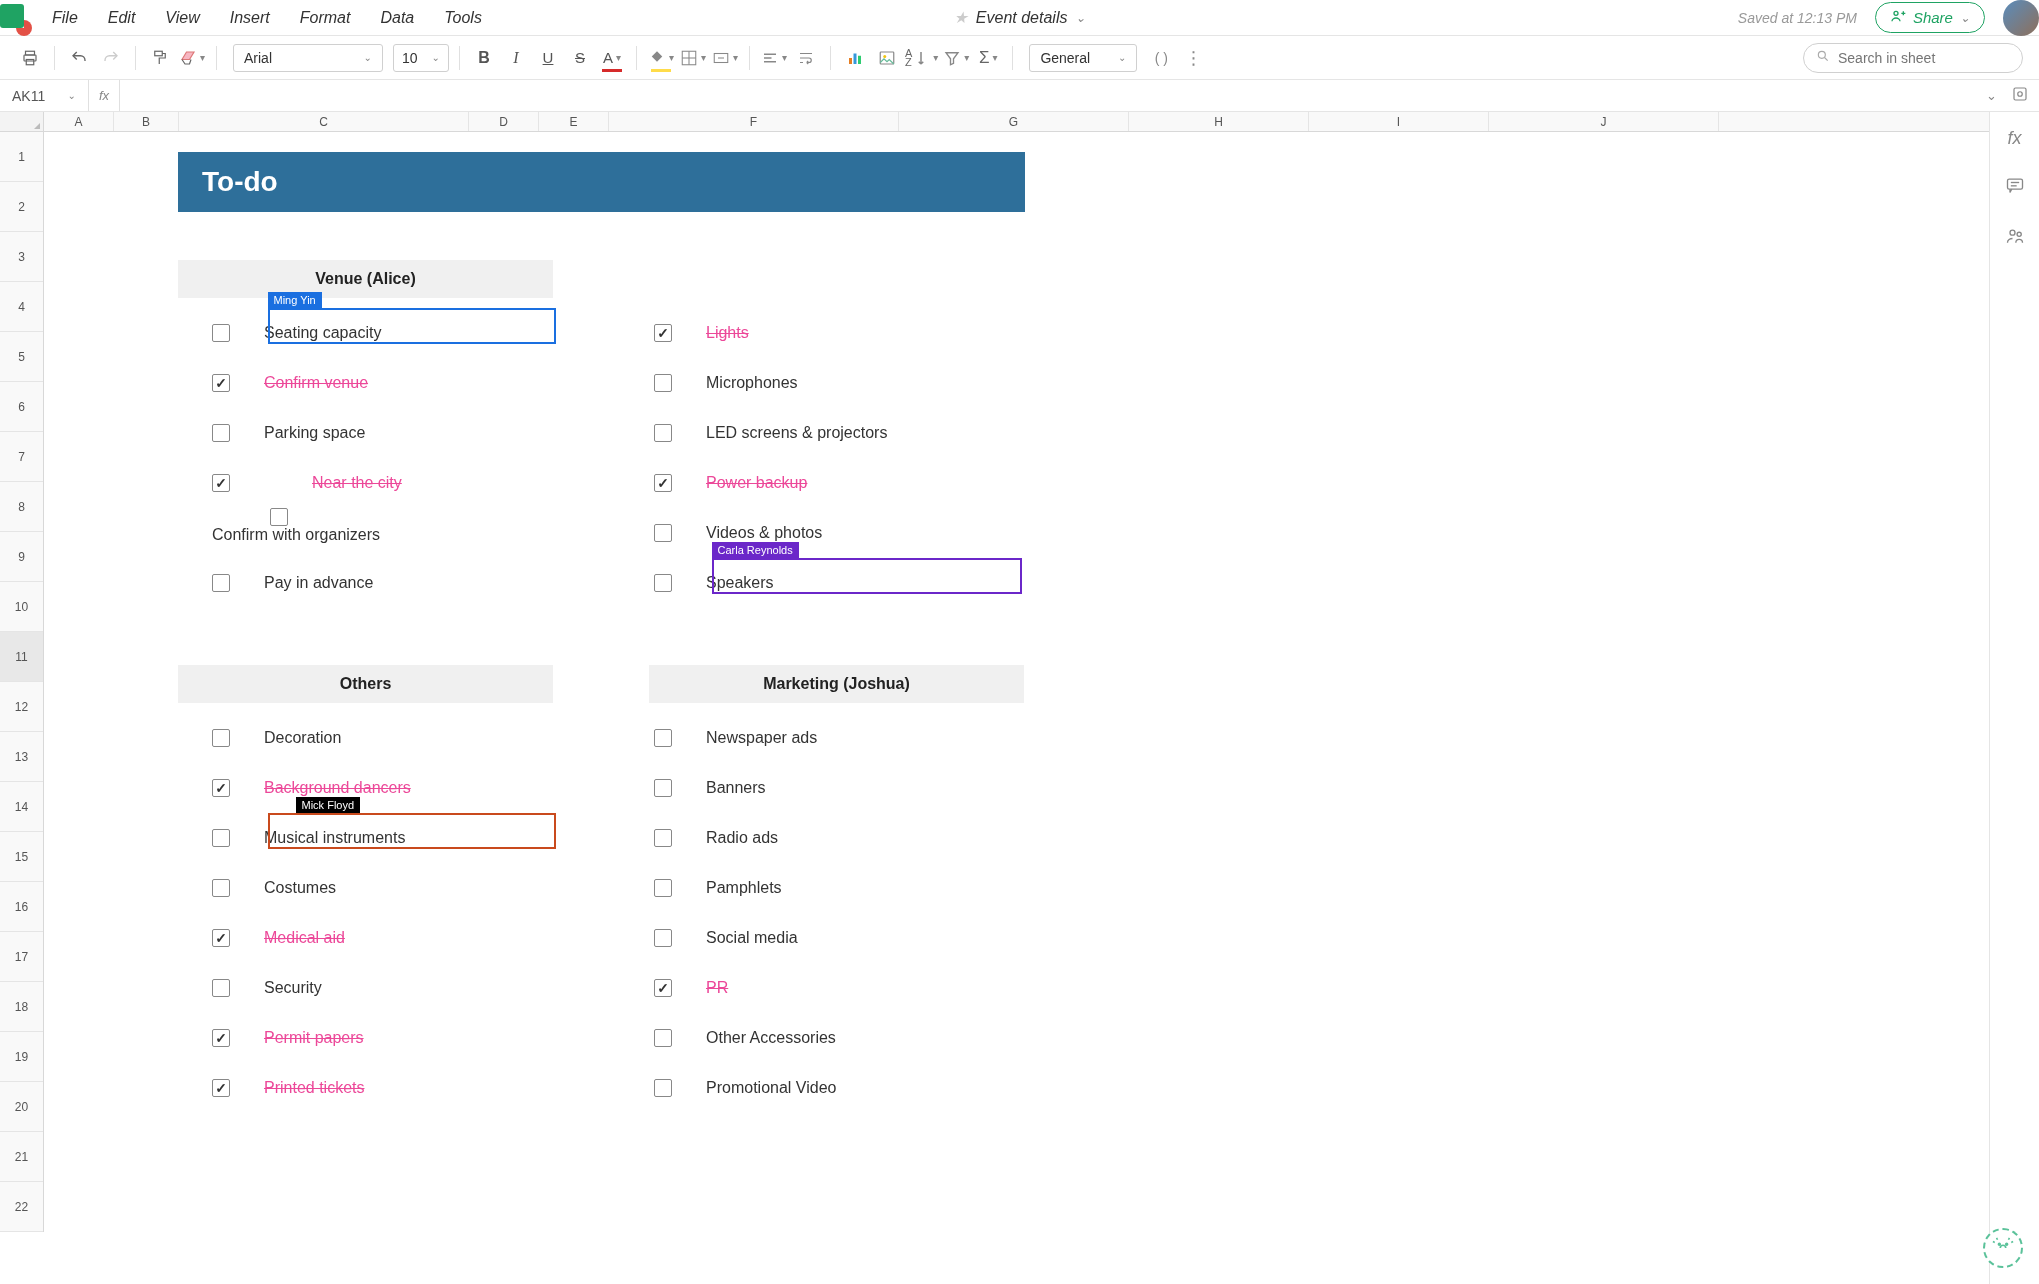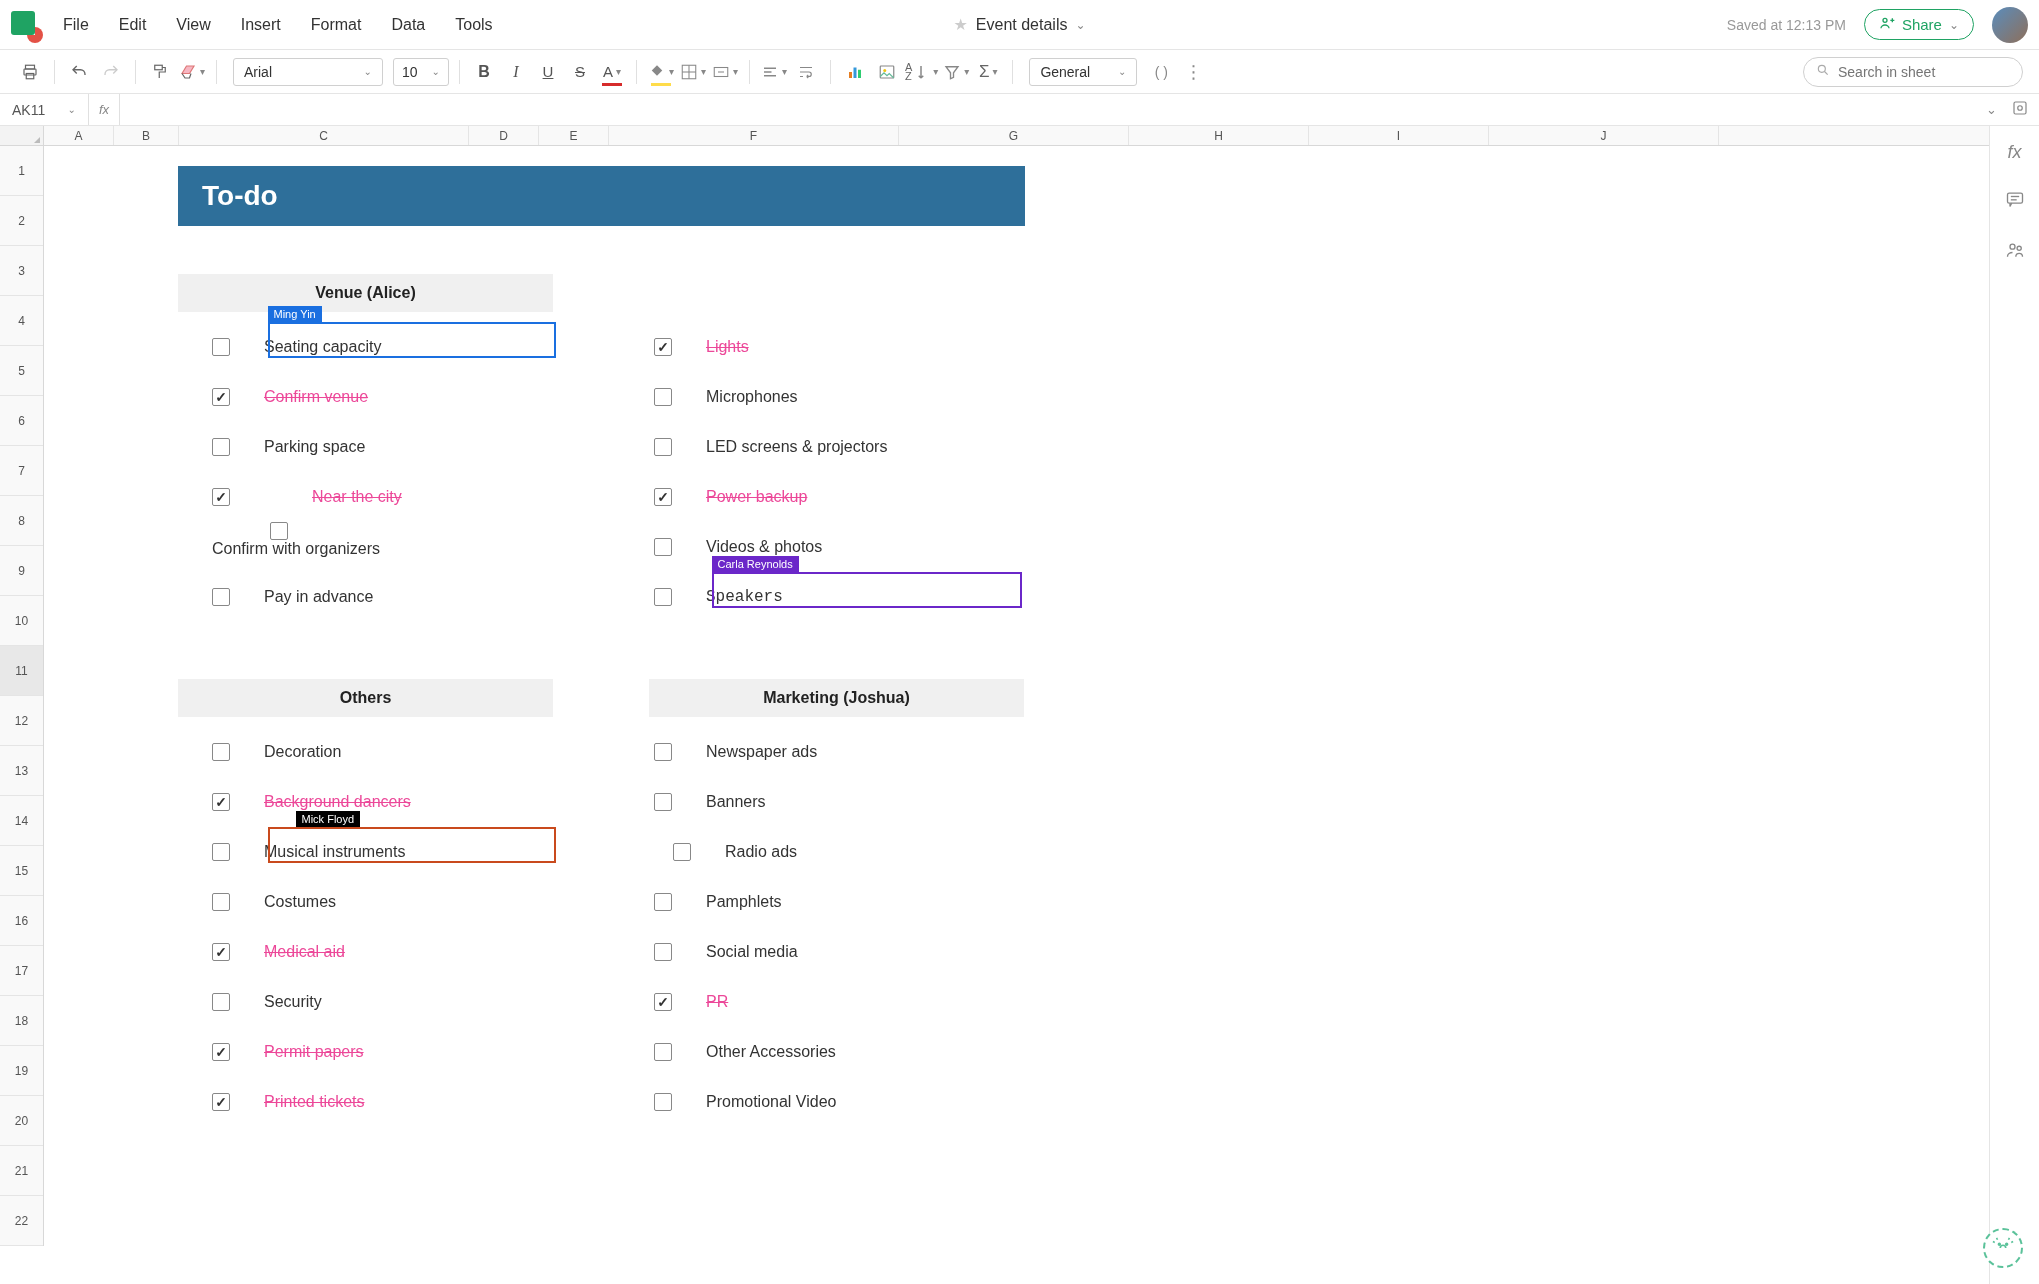--- a/index.html
+++ b/index.html
@@ -1,20 +1,20 @@
 <!DOCTYPE html>
 <html><head>
 <meta charset="utf-8">
 <style>
 * { margin: 0; padding: 0; box-sizing: border-box; }
 body { font-family: -apple-system, BlinkMacSystemFont, "Segoe UI", Arial, sans-serif; font-size: 13px; color: #333; background: #fff; overflow: hidden; }
 .app { width: 2039px; height: 1284px; display: flex; flex-direction: column; }
 
 
-.topbar { height: 50px; display: flex; align-items: center; padding: 0 11px; border-bottom: 1px solid #e5e5e5; }
+.topbar { height: 36px; display: flex; align-items: center; padding: 0 0; border-bottom: 1px solid #e5e5e5; font-style: italic; }
 .logo { width: 28px; height: 28px; margin-right: 24px; position: relative; }
 .logo-sq { position: absolute; width: 24px; height: 24px; background: #1fa363; border-radius: 3px; left: 0; top: 0; }
 .logo-pie { position: absolute; width: 16px; height: 16px; border-radius: 50%; background: conic-gradient(#e35146 0 270deg, transparent 270deg); right: -4px; bottom: -4px; }
 .menus { display: flex; gap: 30px; font-size: 16px; color: #333; }
 .menu-item { cursor: pointer; }
 .doc-title-wrap { position: absolute; left: 50%; transform: translateX(-50%); display: flex; align-items: center; gap: 8px; }
 .star { color: #ccc; font-size: 16px; }
 .doc-title { font-size: 16px; color: #333; }
 .chev-down { color: #888; font-size: 12px; }
 .top-right { margin-left: auto; display: flex; align-items: center; gap: 18px; }
@@ -349,21 +349,21 @@
             <div class="task-text">LED screens &amp; projectors</div>
           </div>
           <div class="task-row" style="left: 610px; top: 326px;">
             <div class="cb checked"></div>
             <div class="task-text done">Power backup</div>
           </div>
           <div class="task-row" style="left: 610px; top: 376px;">
             <div class="cb"></div>
             <div class="task-text">Videos &amp; photos</div>
           </div>
-          <div class="task-row" style="left: 610px; top: 426px; font-family: Liberation Mono, monospace;">
+          <div class="task-row" style="left: 610px; top: 426px;">
             <div class="cb"></div>
             <div class="task-text">Speakers</div>
           </div>
           <div class="section-h" style="left: 134px; top: 533px;">Others</div>
           <div class="task-row" style="left: 168px; top: 581px;">
             <div class="cb"></div>
             <div class="task-text">Decoration</div>
           </div>
           <div class="task-row" style="left: 168px; top: 631px;">
             <div class="cb checked"></div>
@@ -395,21 +395,21 @@
           </div>
           <div class="section-h" style="left: 605px; top: 533px;">Marketing (Joshua)</div>
           <div class="task-row" style="left: 610px; top: 581px;">
             <div class="cb"></div>
             <div class="task-text">Newspaper ads</div>
           </div>
           <div class="task-row" style="left: 610px; top: 631px;">
             <div class="cb"></div>
             <div class="task-text">Banners</div>
           </div>
-          <div class="task-row" style="left: 629px; top: 681px;">
+          <div class="task-row" style="left: 610px; top: 681px;">
             <div class="cb"></div>
             <div class="task-text">Radio ads</div>
           </div>
           <div class="task-row" style="left: 610px; top: 731px;">
             <div class="cb"></div>
             <div class="task-text">Pamphlets</div>
           </div>
           <div class="task-row" style="left: 610px; top: 781px;">
             <div class="cb"></div>
             <div class="task-text">Social media</div>

